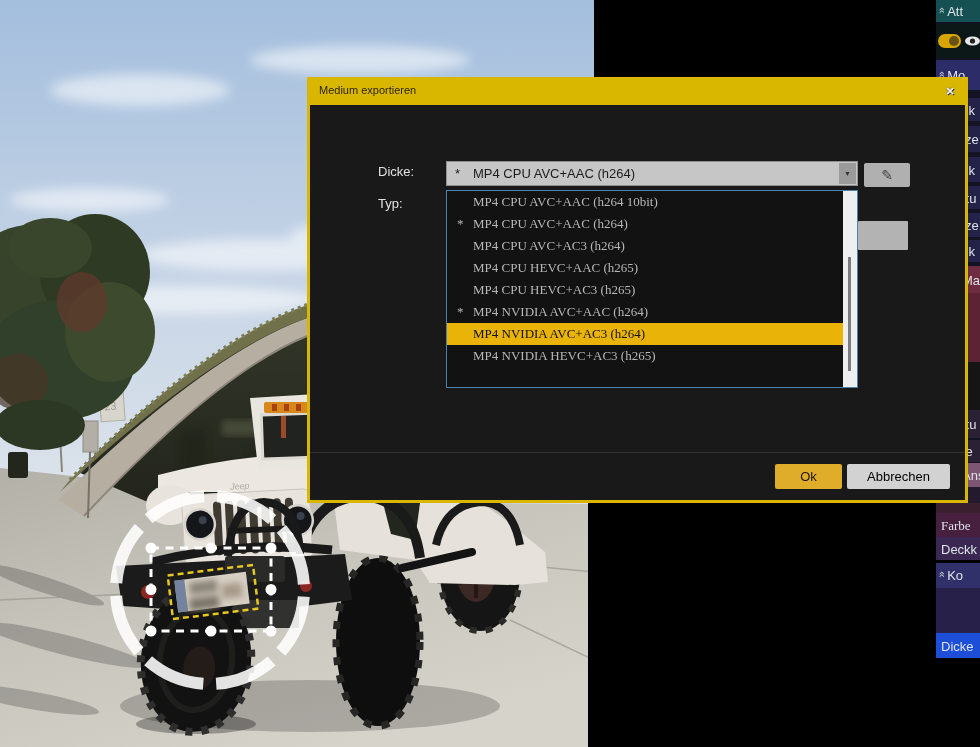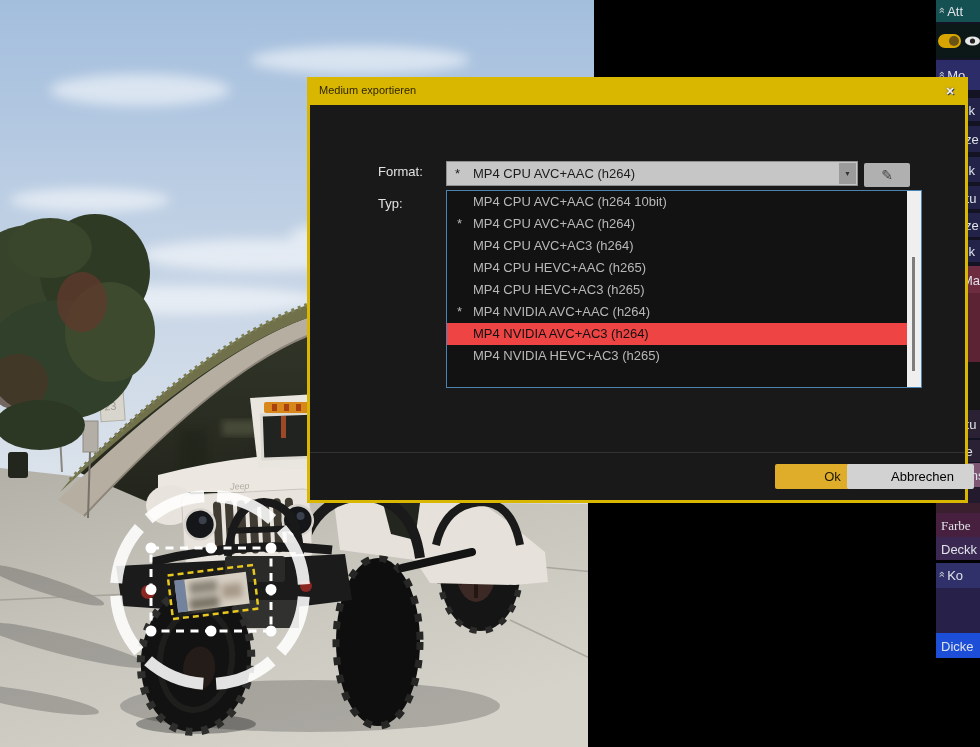--- a/index.html
+++ b/index.html
@@ -59,30 +59,30 @@
   #typ-label{left:68px;top:116px;}
   #format-combo{position:absolute;left:136px;top:81px;width:412px;height:25px;background:#c6c6c6;
                 border:1px solid #8f8f8f;box-sizing:border-box;font-size:13px;color:#1c1c1c;}
   #format-combo .star{position:absolute;left:8px;top:4px;}
   #format-combo .val{position:absolute;left:26px;top:4px;white-space:nowrap;}
   #combo-arrow{position:absolute;right:1px;top:1px;width:17px;height:21px;background:#9b9b9b;
                display:flex;align-items:center;justify-content:center;font-size:7px;color:#333;}
   #format-edit{position:absolute;left:554px;top:83px;width:46px;height:24px;background:#b0b0b0;border-radius:2px;
                display:flex;align-items:center;justify-content:center;font-size:14px;color:#3f3f3f;}
   #typ-btn{position:absolute;left:548px;top:141px;width:50px;height:29px;background:#b3b3b3;border-radius:1px;}
-  #dropdown{position:absolute;left:136px;top:110px;width:476px;height:198px;background:#121212;
-            border:1px solid #4a82b0;box-sizing:border-box;}
+  #dropdown{position:absolute;left:136px;top:110px;width:412px;height:198px;background:#121212;
+            border:1px solid #4a82b0;box-sizing:border-box;font-family:Liberation Serif, serif;}
   .dd-item{position:relative;height:22px;line-height:22px;font-size:13px;color:#b8b8b8;white-space:nowrap;}
   .dd-item .dd-star{position:absolute;left:10px;}
   .dd-item .dd-label{position:absolute;left:26px;}
-  .dd-item.selected{background:#ef4444;color:#111;}
+  .dd-item.selected{background:#eab308;color:#111;}
   #dd-scroll{position:absolute;right:0;top:0;width:14px;height:196px;background:#efefef;}
   #dd-thumb{position:absolute;left:5px;top:66px;width:3px;height:114px;background:#7d7d7d;}
   #dlg-sep{position:absolute;left:0;top:372px;width:655px;height:1px;background:#333;}
-  .btn{position:absolute;top:384px;height:25px;font-size:13px;display:flex;align-items:center;justify-content:center;border-radius:2px;padding-left:24px;}
+  .btn{position:absolute;top:384px;height:25px;font-size:13px;display:flex;align-items:center;justify-content:center;border-radius:2px;}
   #ok-btn{left:465px;width:67px;background:#e0ad2b;color:#1d1703;}
   #cancel-btn{left:537px;width:103px;background:#d2d2d2;color:#000000;}
 </style>
 </head>
 <body>
 
 <svg id="scene" class="abs" width="594" height="747" viewBox="0 0 594 747">
   <defs>
     <linearGradient id="skyG" x1="0" y1="0" x2="0" y2="1">
       <stop offset="0" stop-color="#a3bedd"></stop>
@@ -344,21 +344,21 @@
     </div>
   <div class="sb-row" id="sb-black"></div>
 </div>
 
 <div id="dialog" class="abs">
   <div id="titlebar">
     <span id="title">Medium exportieren</span>
     <span id="close-btn">✕</span>
   </div>
 
-  <span class="dlg-label" id="format-label">Format:</span>
+  <span class="dlg-label" id="format-label">Dicke:</span>
   <span class="dlg-label" id="typ-label">Typ:</span>
 
   <div id="format-combo">
     <span class="star">*</span>
     <span class="val">MP4 CPU AVC+AAC (h264)</span>
     <span id="combo-arrow">▼</span>
   </div>
   <div id="format-edit">
     <span>✎</span>
   </div>

